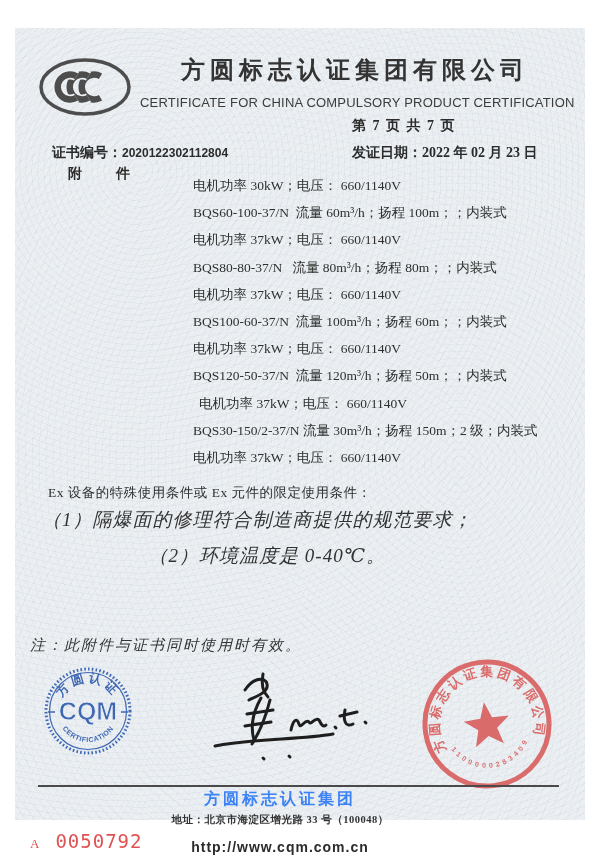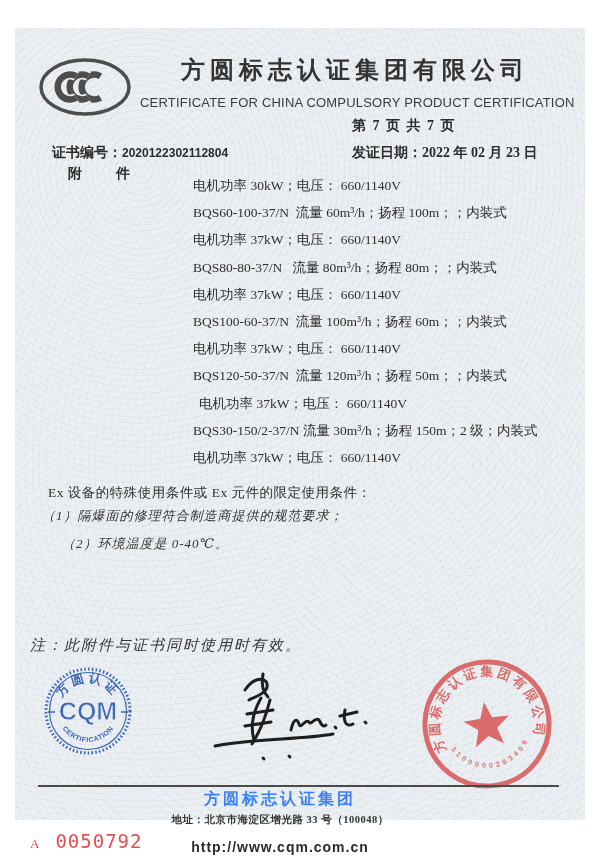--- a/index.html
+++ b/index.html
@@ -28,21 +28,21 @@
   .pageinfo{left:352px;top:117px;letter-spacing:1.5px;}
   .certno{left:52px;top:144px;}
   .issuedate{left:352px;top:144px;}
   .num-sans{font-family:"Liberation Sans","DejaVu Sans",sans-serif;font-size:12px;font-weight:bold;}
   
   .specs{left:193px;top:172px;width:380px;font-size:13.5px;line-height:27.2px;color:#2f2f2f;}
   .spec-line{white-space:pre;}
   .spec-line:nth-child(9){padding-left:6px;}
   
   .cond-head{left:48px;top:484px;font-size:13.5px;color:#2f2f2f;letter-spacing:.5px;white-space:pre;}
-  .cond-items{left:42px;top:507px;font-size:13px;font-style:italic;color:#333;letter-spacing:1px;}
+  .cond-items{left:42px;top:507px;font-size:19px;font-style:italic;color:#333;letter-spacing:1px;text-align:center;}
   .cond-items div{white-space:pre;}
   .cond-items div:nth-child(2){margin-left:20px;margin-top:10px;}
   
   .note{left:30px;top:636px;font-size:15px;font-style:italic;letter-spacing:2px;color:#333;white-space:pre;}
   
   .cqm-logo{left:42px;top:666px;width:92px;height:90px;}
   
   .signature{left:205px;top:670px;width:190px;height:95px;}
   
   .stamp{left:417px;top:654px;width:140px;height:140px;opacity:.88;}

